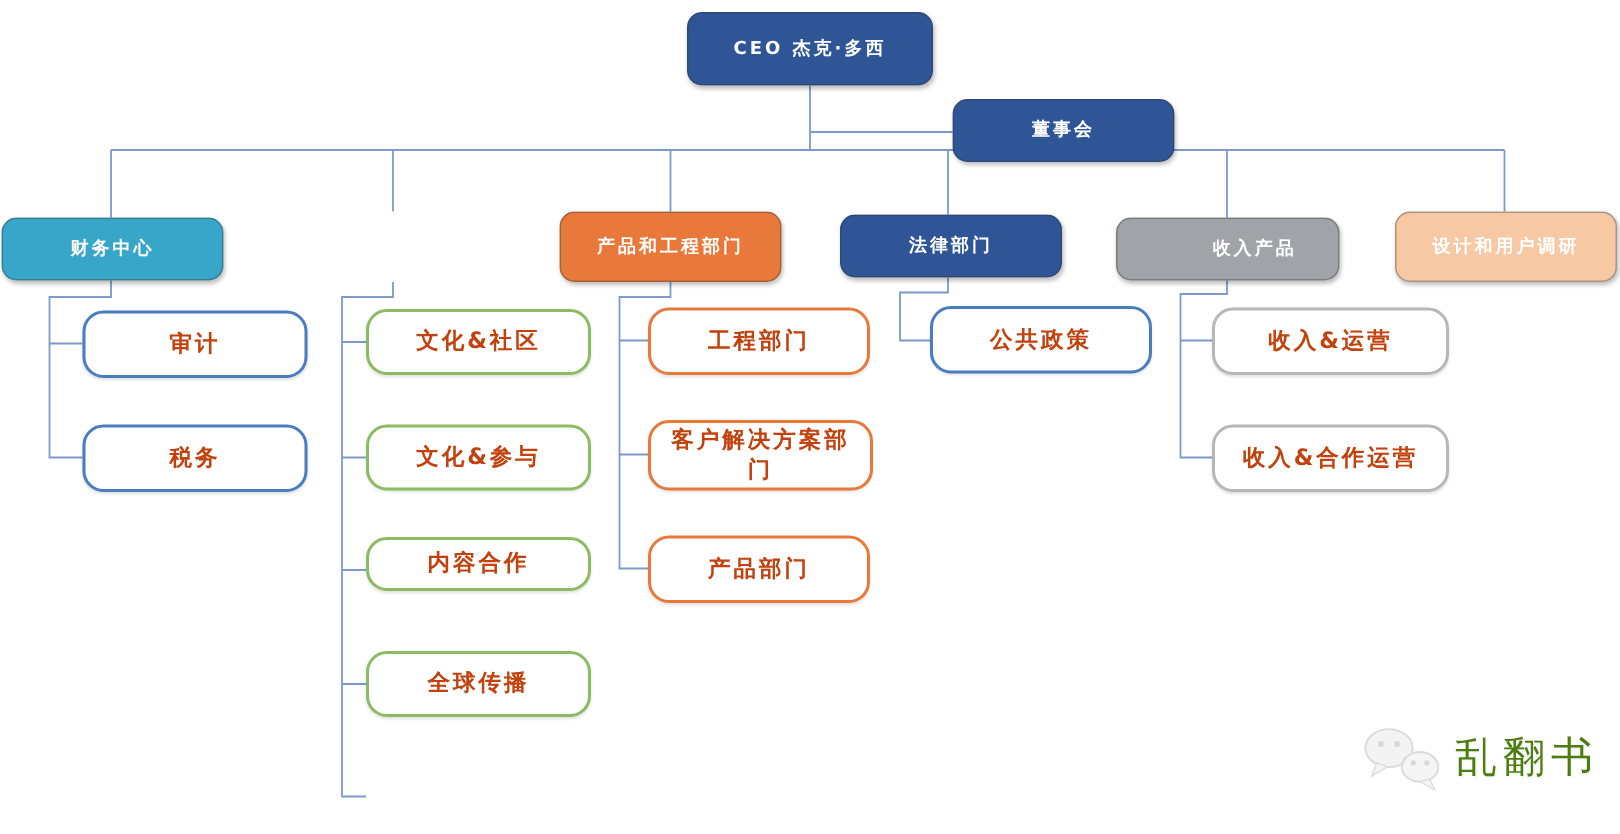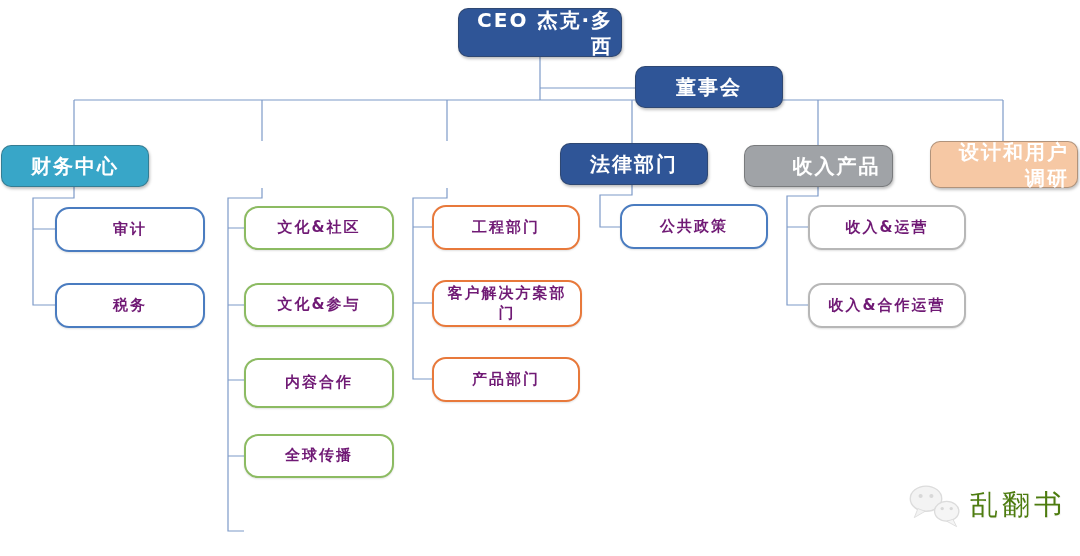--- a/index.html
+++ b/index.html
@@ -16,29 +16,28 @@
     display:flex;align-items:center;justify-content:center;
     text-align:center;font-weight:bold;
     box-sizing:border-box;
     z-index:2;
     line-height:1.3;
     letter-spacing:2px;
     padding:2px 8px;
   }
   .parent{
     color:#ffffff;
-    font-size:20px;
+    font-size:12px;
     border-radius:10px;
     border:1px solid rgba(50,50,50,.35);
     box-shadow:1px 2px 3px rgba(0,0,0,.25);
-    text-align:right;
   }
   .child{
     background:#ffffff;
-    color:#701a75;
+    color:#c2410c;
     font-size:15px;
     border-radius:14px;
     border:2px solid;
     box-shadow:0 1px 2px rgba(0,0,0,.12);
   }
   .c-darkblue{background:#2f5597;}
   .c-teal{background:#38a6c8;}
   .c-green{background:#6aad27;}
   .c-orange{background:#e8793b;}
   .c-gray{background:#a0a3a7;}
@@ -88,30 +87,31 @@
       <path d="M632 185 V195 H600 V227 H620"></path>
 
       <path d="M818 187 V196 H787 V305 H808 M787 227 H808"></path>
     </g>
   </svg>
 
   <div class="node parent c-darkblue" style="left:458px;top:8px;width:164px;height:49px;">CEO 杰克·多西</div>
   <div class="node parent c-darkblue" style="left:635px;top:66px;width:148px;height:42px;">董事会</div>
 
   <div class="node parent c-teal" style="left:1px;top:145px;width:148px;height:42px;">财务中心</div>
+  <div class="node parent c-orange" style="left:373px;top:141px;width:148px;height:47px;">产品和工程部门</div>
   <div class="node parent c-darkblue" style="left:560px;top:143px;width:148px;height:42px;">法律部门</div>
   <div class="node parent c-gray" style="left:744px;top:145px;width:149px;height:42px;padding-left:44px;">收入产品</div>
   <div class="node parent c-peach" style="left:930px;top:141px;width:148px;height:47px;">设计和用户调研</div>
 
   <div class="node child b-blue" style="left:55px;top:207px;width:150px;height:45px;">审计</div>
   <div class="node child b-blue" style="left:55px;top:283px;width:150px;height:45px;">税务</div>
 
   <div class="node child b-green" style="left:244px;top:206px;width:150px;height:44px;">文化&amp;社区</div>
   <div class="node child b-green" style="left:244px;top:283px;width:150px;height:44px;">文化&amp;参与</div>
-  <div class="node child b-green" style="left:244px;top:358px;width:150px;height:50px;">内容合作</div>
+  <div class="node child b-green" style="left:244px;top:358px;width:150px;height:36px;">内容合作</div>
   <div class="node child b-green" style="left:244px;top:434px;width:150px;height:44px;">全球传播</div>
 
   <div class="node child b-orange" style="left:432px;top:205px;width:148px;height:45px;">工程部门</div>
   <div class="node child b-orange" style="left:432px;top:280px;width:150px;height:47px;">客户解决方案部门</div>
   <div class="node child b-orange" style="left:432px;top:357px;width:148px;height:45px;">产品部门</div>
 
   <div class="node child b-blue" style="left:620px;top:204px;width:148px;height:45px;">公共政策</div>
 
   <div class="node child b-gray" style="left:808px;top:205px;width:158px;height:45px;">收入&amp;运营</div>
   <div class="node child b-gray" style="left:808px;top:283px;width:158px;height:45px;">收入&amp;合作运营</div>

